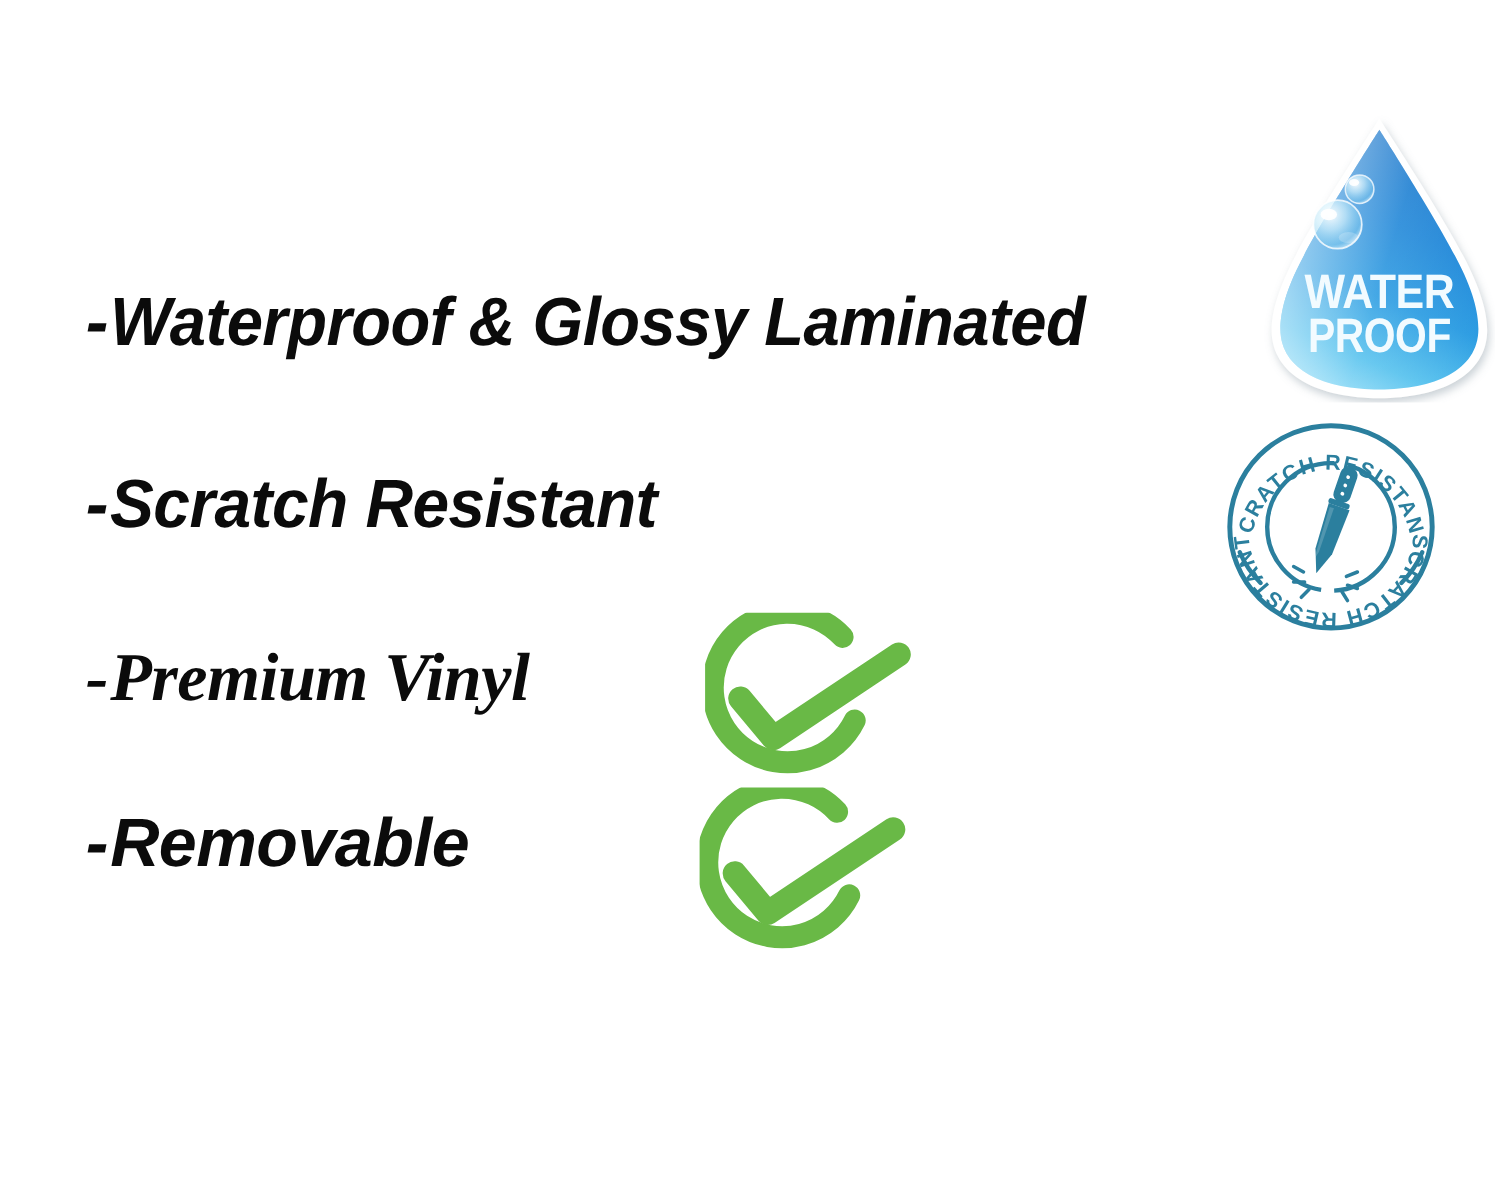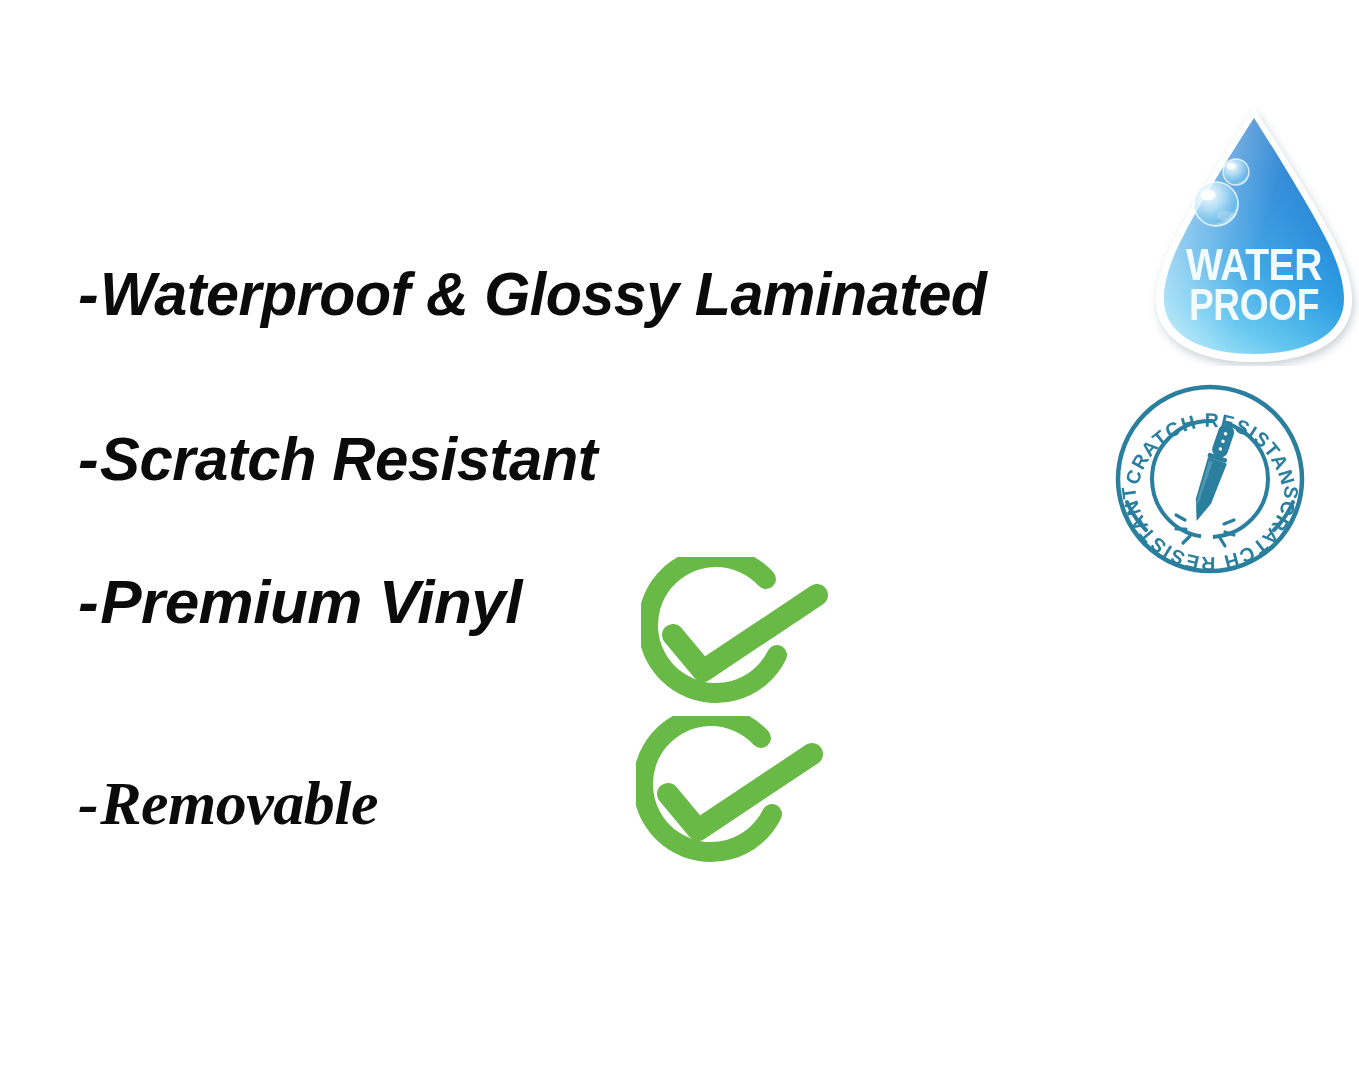--- a/index.html
+++ b/index.html
@@ -38,22 +38,22 @@
   }
   .feature-line .txt {
     display: inline-block;
   }
 
   
   #line-0 { top: 263px; }
   #line-0 .txt { transform: scaleX(0.955); transform-origin: left center; }
   #line-1 { top: 428px; text-align: center; }
   #line-1 .txt { transform: scaleX(0.965); transform-origin: left center; }
-  #line-2 { top: 571px; }
-  #line-3 { top: 772px; font-family: Liberation Serif, serif; }
+  #line-2 { top: 585px; font-family: Liberation Serif, serif; }
+  #line-3 { top: 736px; }
 
   
   #waterproof-badge {
     position: absolute;
     left: 1140px;
     top: 104px;
     width: 228px;
     height: 262px;
   }
   #waterproof-badge svg { display: block; width: 100%; height: 100%; }

